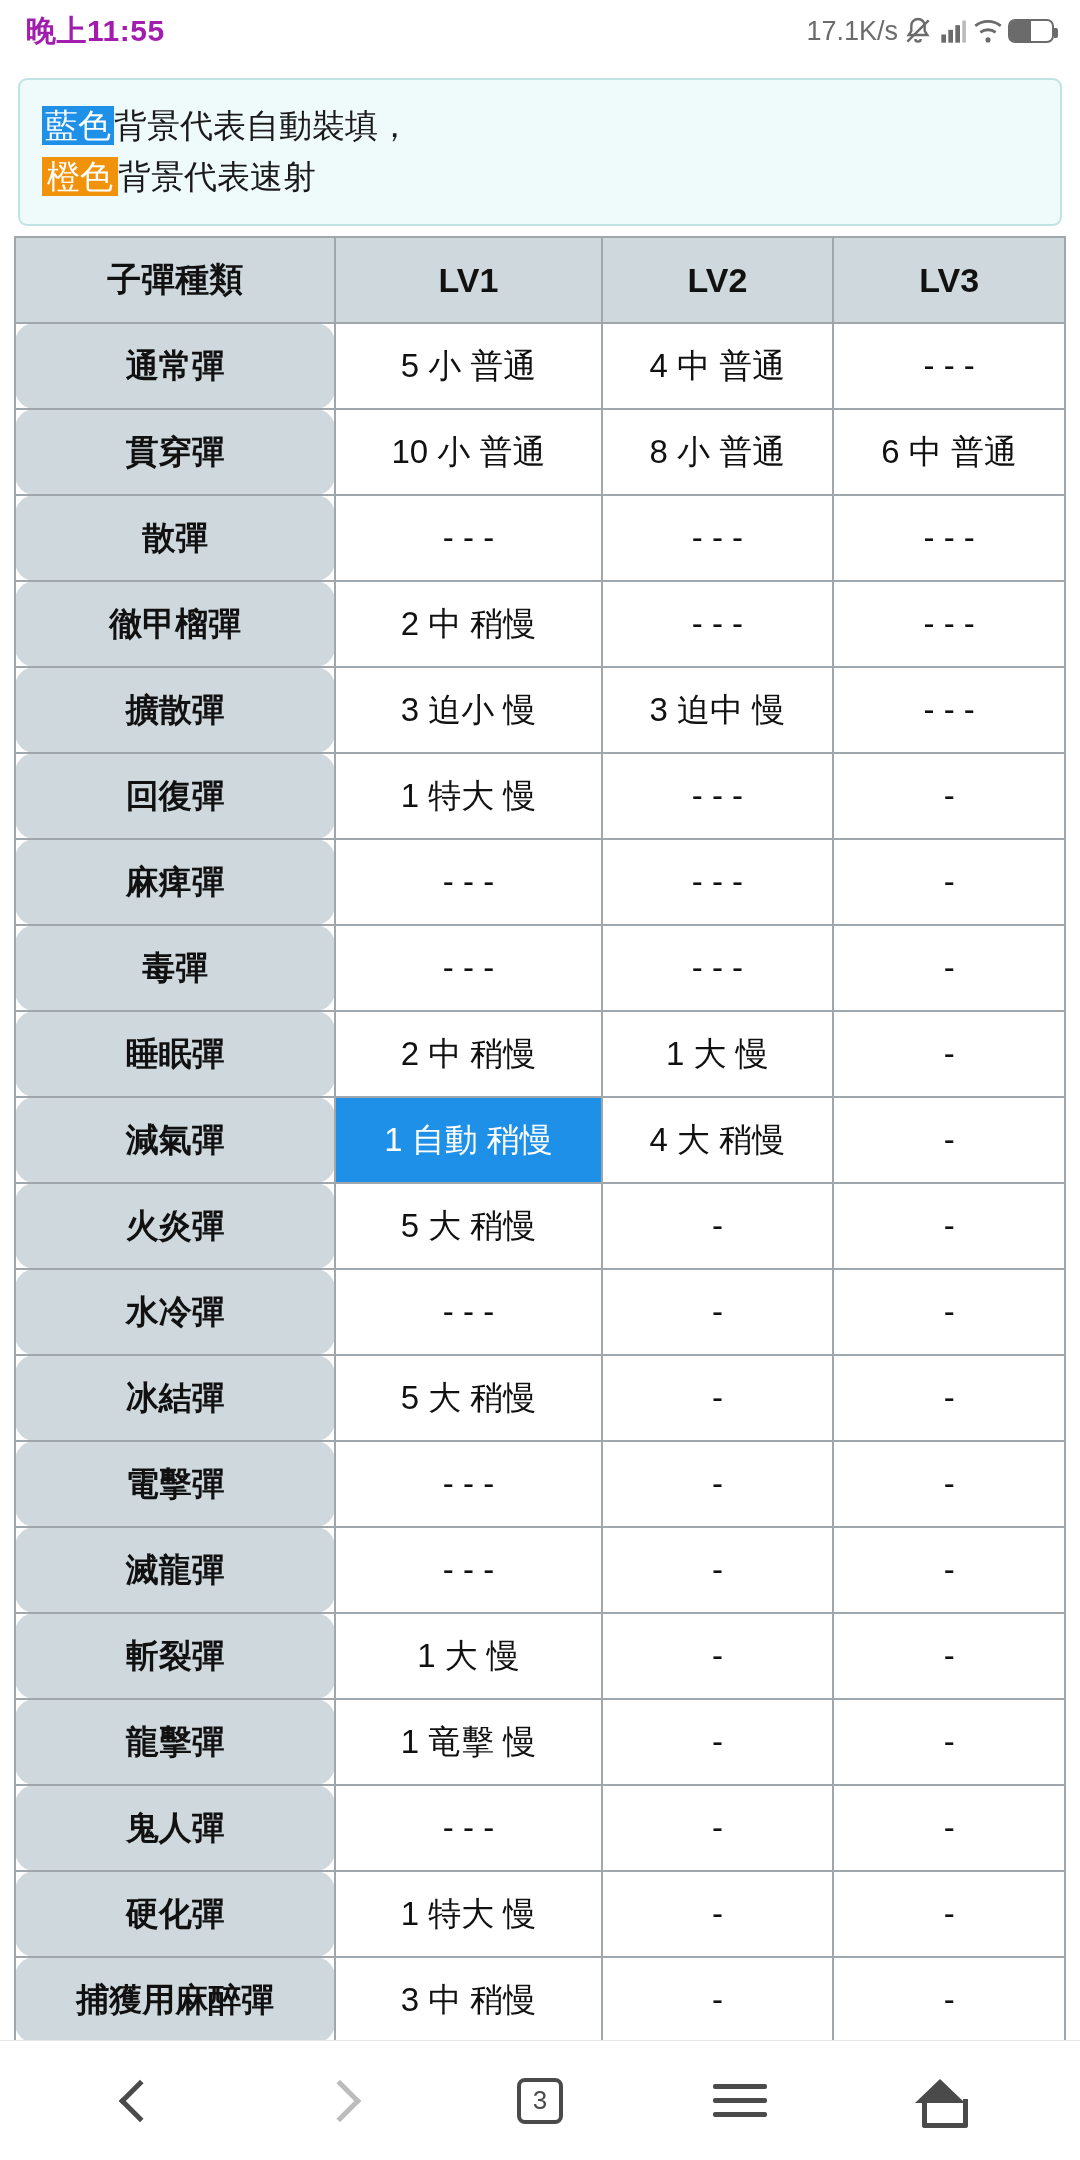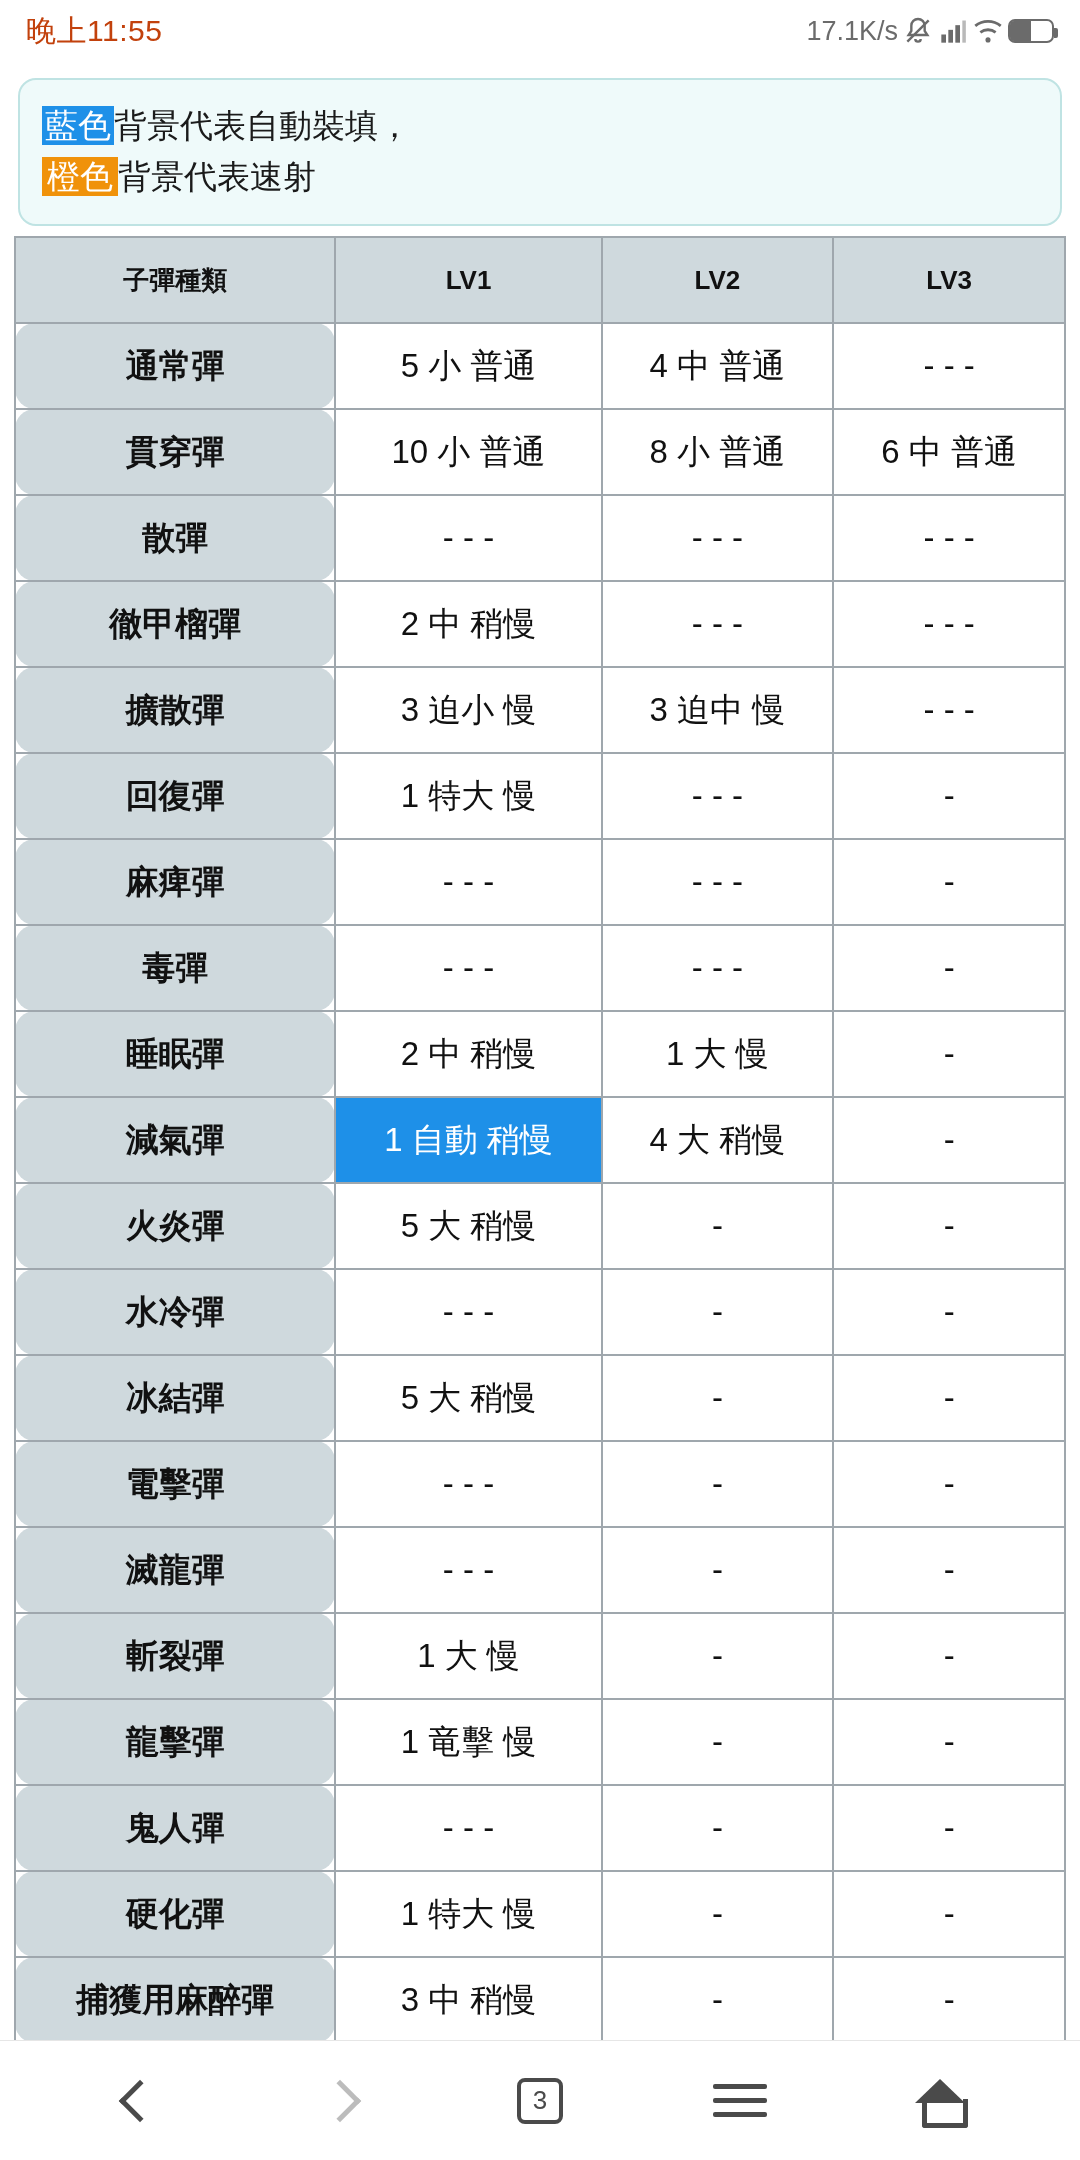--- a/index.html
+++ b/index.html
@@ -21,21 +21,22 @@
     height: 62px;
     flex: 0 0 62px;
     background: #ffffff;
     display: flex; align-items: center;
     padding: 0 26px;
     color: #5a5a5a;
   }
   .status-time {
     font-size: 30px;
     letter-spacing: .5px;
-    color: #c2410c;
+    color: #a21caf;
+    font-weight: bold;
   }
   .status-right {
     margin-left: auto;
     display: flex; align-items: center; gap: 4px;
   }
   .net-speed { font-size: 27px; color: #6b6b6b; }
 
   .icon-svg { display: block; }
 
   
@@ -64,21 +65,21 @@
     flex: 1 1 auto;
     background: #ffffff;
     padding: 0 14px;
     overflow: hidden;
     position: relative;
   }
 
   .notice {
     margin: 16px 4px 10px 4px;
     border: 2px solid #bfe3e3;
-    border-radius: 18px;
+    border-radius: 9px;
     background: #effafa;
     padding: 20px 22px 22px 22px;
     line-height: 1.55;
     font-size: 33px;
     color: #1b1b1b;
   }
   .notice div { white-space: nowrap; }
   .hl-blue {
     background: #1e90e8;
     color: #ffffff;
@@ -110,21 +111,21 @@
     font-size: 33px;
     color: #111111;
     background: #ffffff;
     padding: 0 4px;
     white-space: nowrap;
     overflow: hidden;
   }
   table.ammo th {
     background: #cfd9dd;
     font-weight: bold;
-    font-size: 26px;
+    font-size: 34px;
   }
   table.ammo td.rowhead {
     background: #cfd9dd;
     font-weight: bold;
     border-radius: 20px;
   }
   table.ammo td.blue {
     background: #1e90e8;
     color: #ffffff;
     font-weight: normal;

